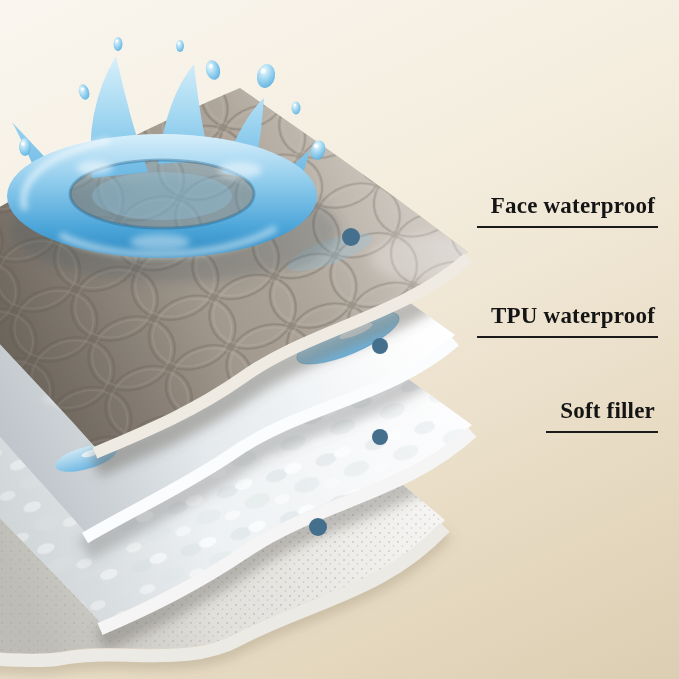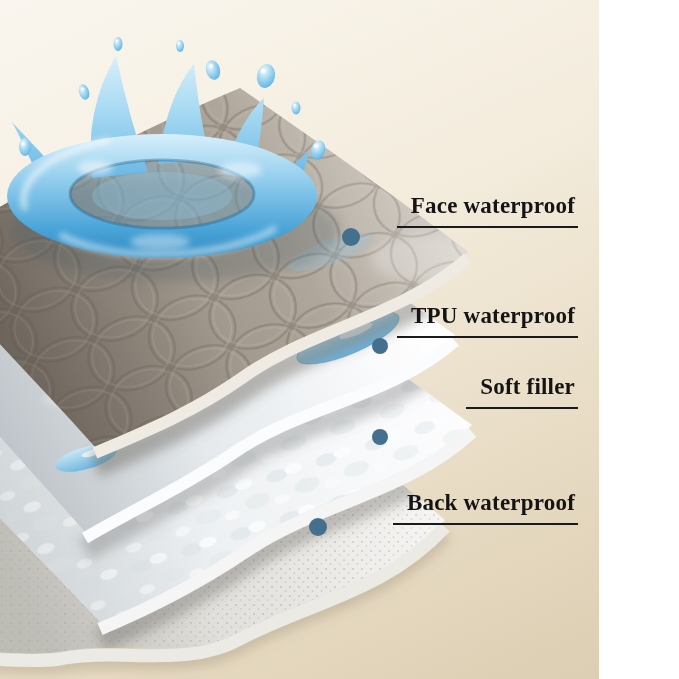--- a/index.html
+++ b/index.html
@@ -1,19 +1,19 @@
 <!DOCTYPE html>
 <html><head>
 <meta charset="utf-8">
 <style>
   html,body{margin:0;padding:0;}
   body{font-family:"Liberation Serif", serif;}
   .stage{
     position:relative;
-    width:599px;height:679px;
+    width:679px;height:679px;
     overflow:hidden;
     background:linear-gradient(155deg,#faf6ef 0%,#f4edde 38%,#e8dcc5 72%,#dcceb2 100%);
     text-align:center;
   }
   .stage svg{position:absolute;left:0;top:0;display:block;}
   .callout-label{
     position:absolute;
     right:21px;
     font-size:23px;
     font-weight:700;
@@ -267,16 +267,15 @@
     </g>
   </svg>
 
   <div class="marker lg" style="left:342px;top:228px;"></div>
   <div class="marker md" style="left:372px;top:338px;"></div>
   <div class="marker md" style="left:372px;top:429px;"></div>
   <div class="marker lg" style="left:309px;top:518px;"></div>
 
   <div class="callout-label" style="top:193px;">Face waterproof</div>
   <div class="callout-label" style="top:303px;">TPU waterproof</div>
-  <div class="callout-label" style="top:374px;">Soft filler</div>
-  <div class="callout-label" style="top:490px;">Back waterproof</div>
+  <div class="callout-label" style="top:398px;">Soft filler</div>
 
 </div>
 
 </body></html>

